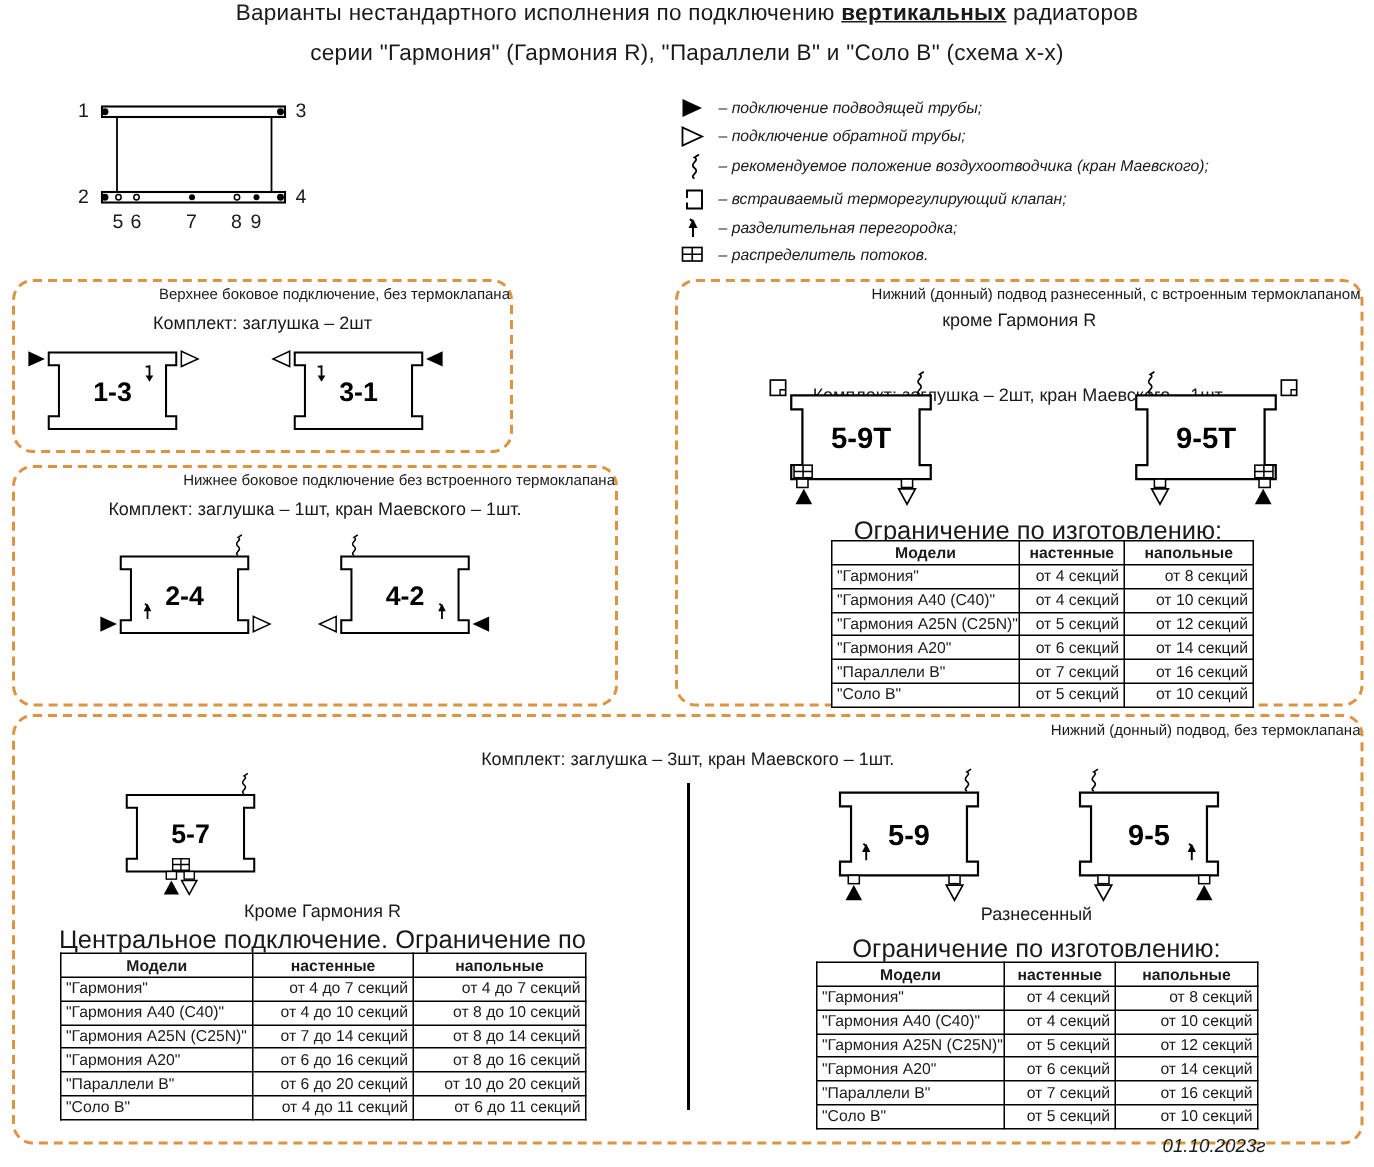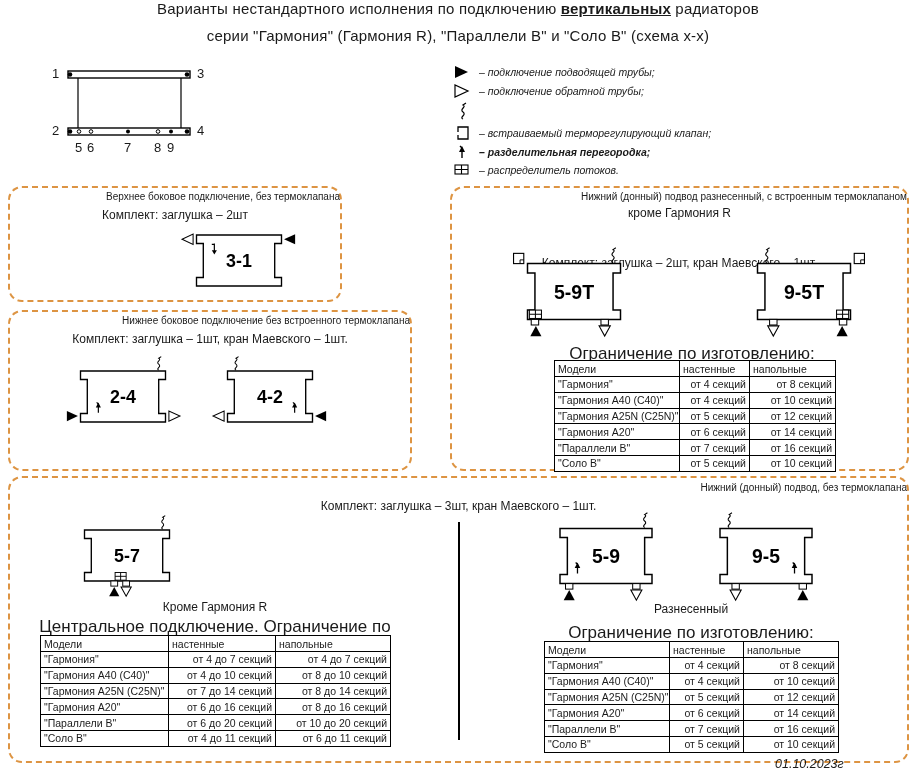--- a/index.html
+++ b/index.html
@@ -16,21 +16,21 @@
   .except{font-weight:normal;font-size:12px;text-align:center;position:absolute;}
   .limit{font-size:17px;text-align:center;position:absolute;}
   .note{font-size:12px;text-align:center;position:absolute;}
   .legend-label{font-style:italic;font-size:10.5px;white-space:nowrap;}
   .legend-row{position:absolute;left:452px;display:flex;align-items:center;gap:7px;height:18px;}
   .date{font-style:italic;font-size:12.5px;}
   .rad{position:absolute;}
   .dlabel{font-size:21px;font-weight:600;font-family:"Liberation Sans",sans-serif;fill:#000;}
   .schnum{position:absolute;font-size:13px;}
   table.tbl{table-layout:fixed;border-collapse:collapse;background:#fff;font-size:10.5px;position:absolute;}
-  table.tbl th{border:1.2px solid #000;font-weight:normal;text-align:left;padding:1px 3px;height:13px;}
+  table.tbl th{border:1.2px solid #000;font-weight:bold;text-align:center;padding:1px 3px;height:13px;}
   table.tbl td{border:1.2px solid #000;padding:1px 3px;height:12.8px;text-align:right;overflow:hidden;white-space:nowrap;}
   table.tbl td:first-child{text-align:left;}
   .vdiv{position:absolute;background:#000;width:2px;}
 </style>
 </head>
 <body>
 
 <svg width="0" height="0" style="position:absolute" aria-hidden="true">
   <defs>
     <g id="radbody">
@@ -121,43 +121,53 @@
   <div class="legend-row" style="top:82px;">
     <svg width="20" height="18">
         <use href="#tri-r-open" x="3" y="3"></use>
       </svg>
     <span class="legend-label">– подключение обратной трубы;</span>
   </div>
   <div class="legend-row" style="top:100px;height:22px;">
     <svg width="20" height="20">
         <use href="#squig" x="6" y="2"></use>
       </svg>
+    <span class="legend-label">– рекомендуемое положение воздухоотводчика (кран Маевского);</span>
   </div>
   <div class="legend-row" style="top:124px;">
     <svg width="20" height="18">
         <path d="M6,8 V3 H16 V15 H6 V11" fill="none" stroke="#000" stroke-width="1.3"></path>
       </svg>
     <span class="legend-label">– встраиваемый терморегулирующий клапан;</span>
   </div>
-  <div class="legend-row" style="top:143px;font-weight:bold;">
+  <div class="legend-row" style="top:143px;">
     <svg width="20" height="18">
         <use href="#pin-up" x="7" y="2"></use>
       </svg>
     <span class="legend-label">– разделительная перегородка;</span>
   </div>
   <div class="legend-row" style="top:161px;">
     <svg width="20" height="18">
         <use href="#distrib" x="3" y="4"></use>
       </svg>
     <span class="legend-label">– распределитель потоков.</span>
   </div>
 
   <div class="box" style="left:8px;top:186px;width:330px;height:112px;">
     <div class="sec-title" style="top:3px;">Верхнее боковое подключение, без термоклапана</div>
     <div class="kit" style="top:20px;">Комплект: заглушка – 2шт</div>
+    <div class="rad" style="left:1px;top:30px;">
+      <svg width="128" height="85" viewBox="0 0 150 100">
+        <use href="#radbody" x="25" y="20"></use>
+        <use href="#tri-r-filled" x="9" y="19"></use>
+        <use href="#tri-r-open" x="129" y="19"></use>
+        <use href="#pin-down" x="101" y="30"></use>
+        <text class="dlabel" x="75" y="58" text-anchor="middle">1-3</text>
+      </svg>
+    </div>
     <div class="rad" style="left:165px;top:30px;">
       <svg width="128" height="85" viewBox="0 0 150 100">
         <use href="#radbody" x="25" y="20"></use>
         <use href="#tri-l-open" x="8" y="19"></use>
         <use href="#tri-l-filled" x="128" y="19"></use>
         <use href="#pin-down" x="43" y="30"></use>
         <text class="dlabel" x="75" y="58" text-anchor="middle">3-1</text>
       </svg>
     </div>
   </div>

